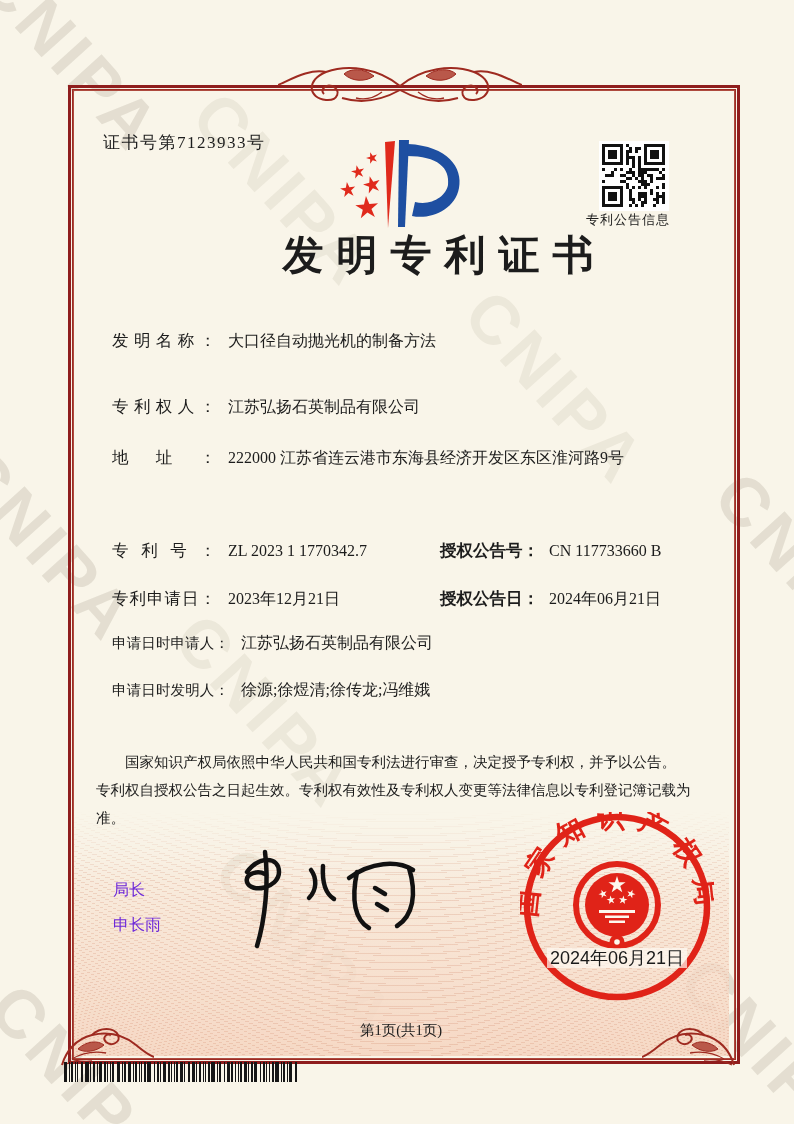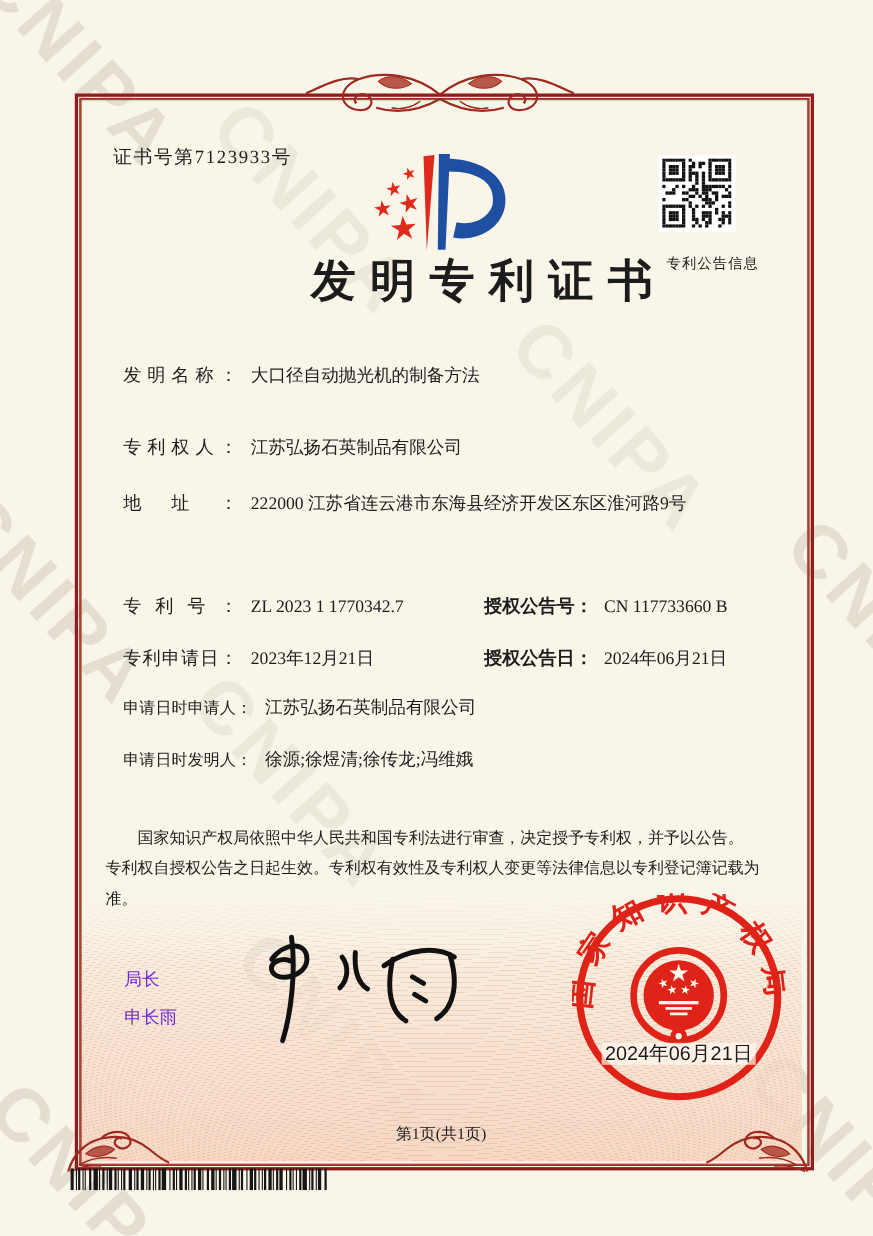--- a/index.html
+++ b/index.html
@@ -32,21 +32,21 @@
   }
   
   .cert-no{ position:absolute; left:103px; top:131px; font-size:17px; letter-spacing:1.5px; }
   .logo{ position:absolute; left:338px; top:130px; }
   .title{
     position:absolute; left:68px; top:228px; width:740px; text-align:center;
     font-size:41px; font-weight:bold; letter-spacing:13px; padding-left:13px; box-sizing:border-box;
   }
   .qr-box{ position:absolute; left:599px; top:141px; width:70px; height:70px; background:#fff; }
   .qr-box svg{ position:absolute; left:3px; top:3px; }
-  .qr-label{ position:absolute; left:586px; top:231px; width:104px; text-align:right;
+  .qr-label{ position:absolute; left:586px; top:211px; width:104px; text-align:left;
     font-size:13px; letter-spacing:1px; }
   
   .fields{ position:absolute; left:112px; top:322px; width:600px; height:400px; font-size:16.5px; }
   .frow{ position:absolute; left:0; white-space:nowrap; }
   .flabel{ display:inline-block; width:104px; text-align:justify; text-align-last:justify; vertical-align:baseline; }
   .frow.long .flabel{ width:117px; font-size:14.5px; }
   .fvalue{ display:inline-block; margin-left:12px; font-size:16px; }
   .rcol{ position:absolute; left:328px; top:0; white-space:nowrap; }
   .rlabel{ display:inline-block;font-weight:bold; }
   .rvalue{ display:inline-block; margin-left:10px; font-size:16px; }

